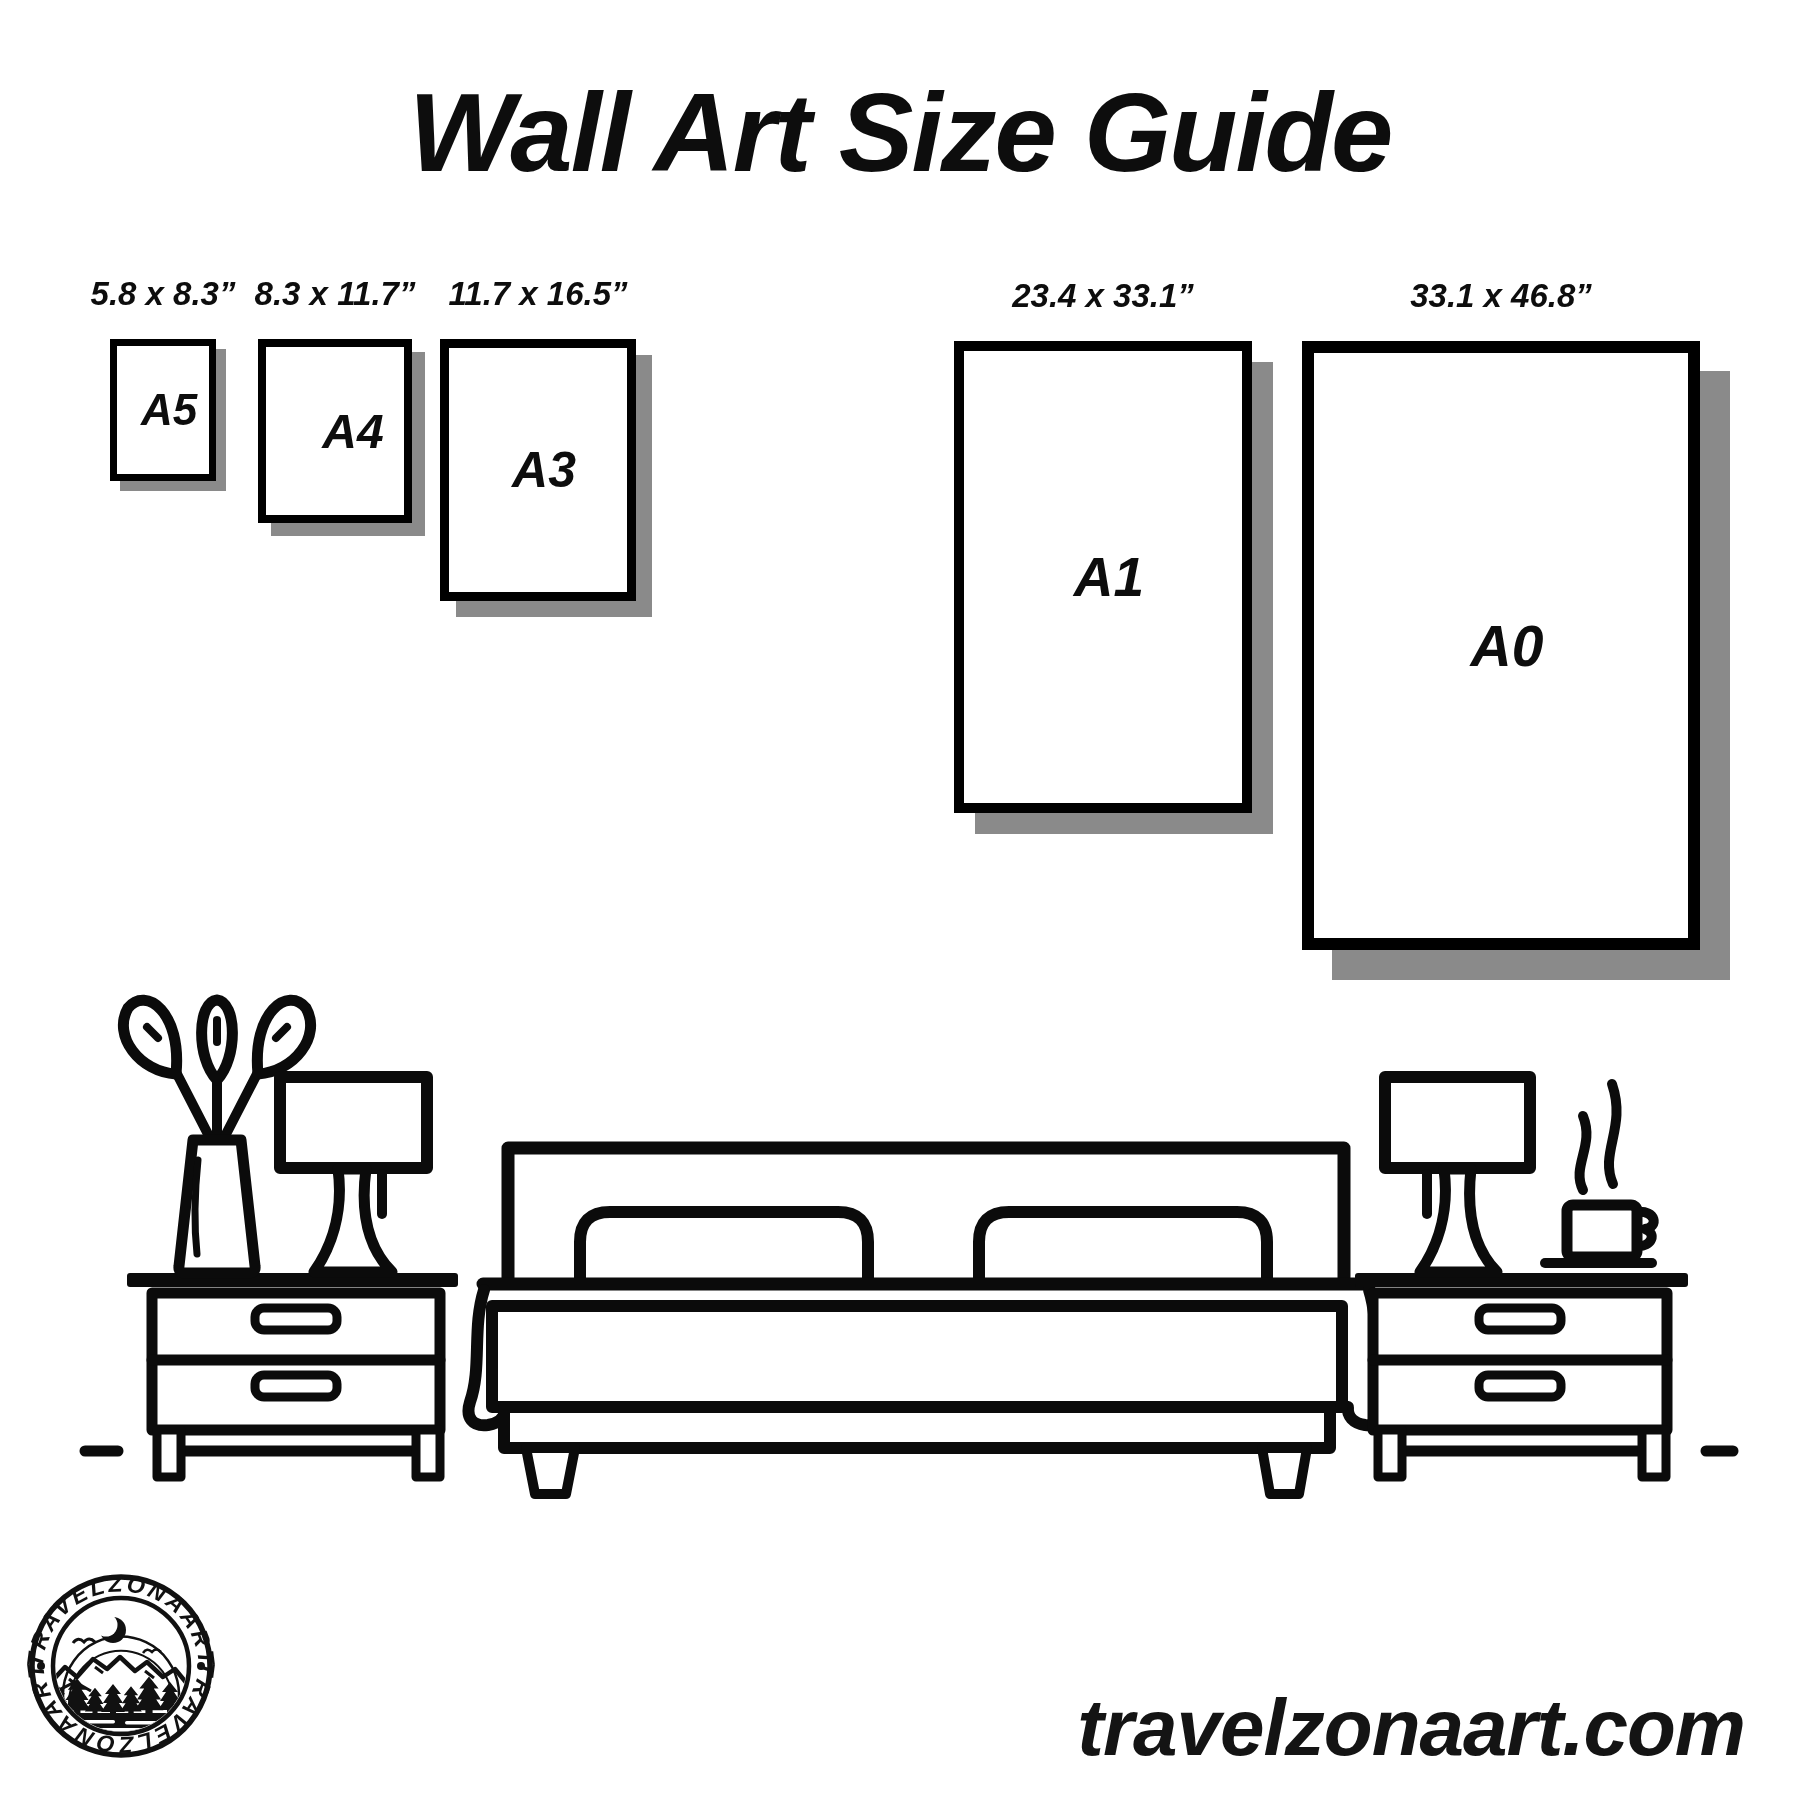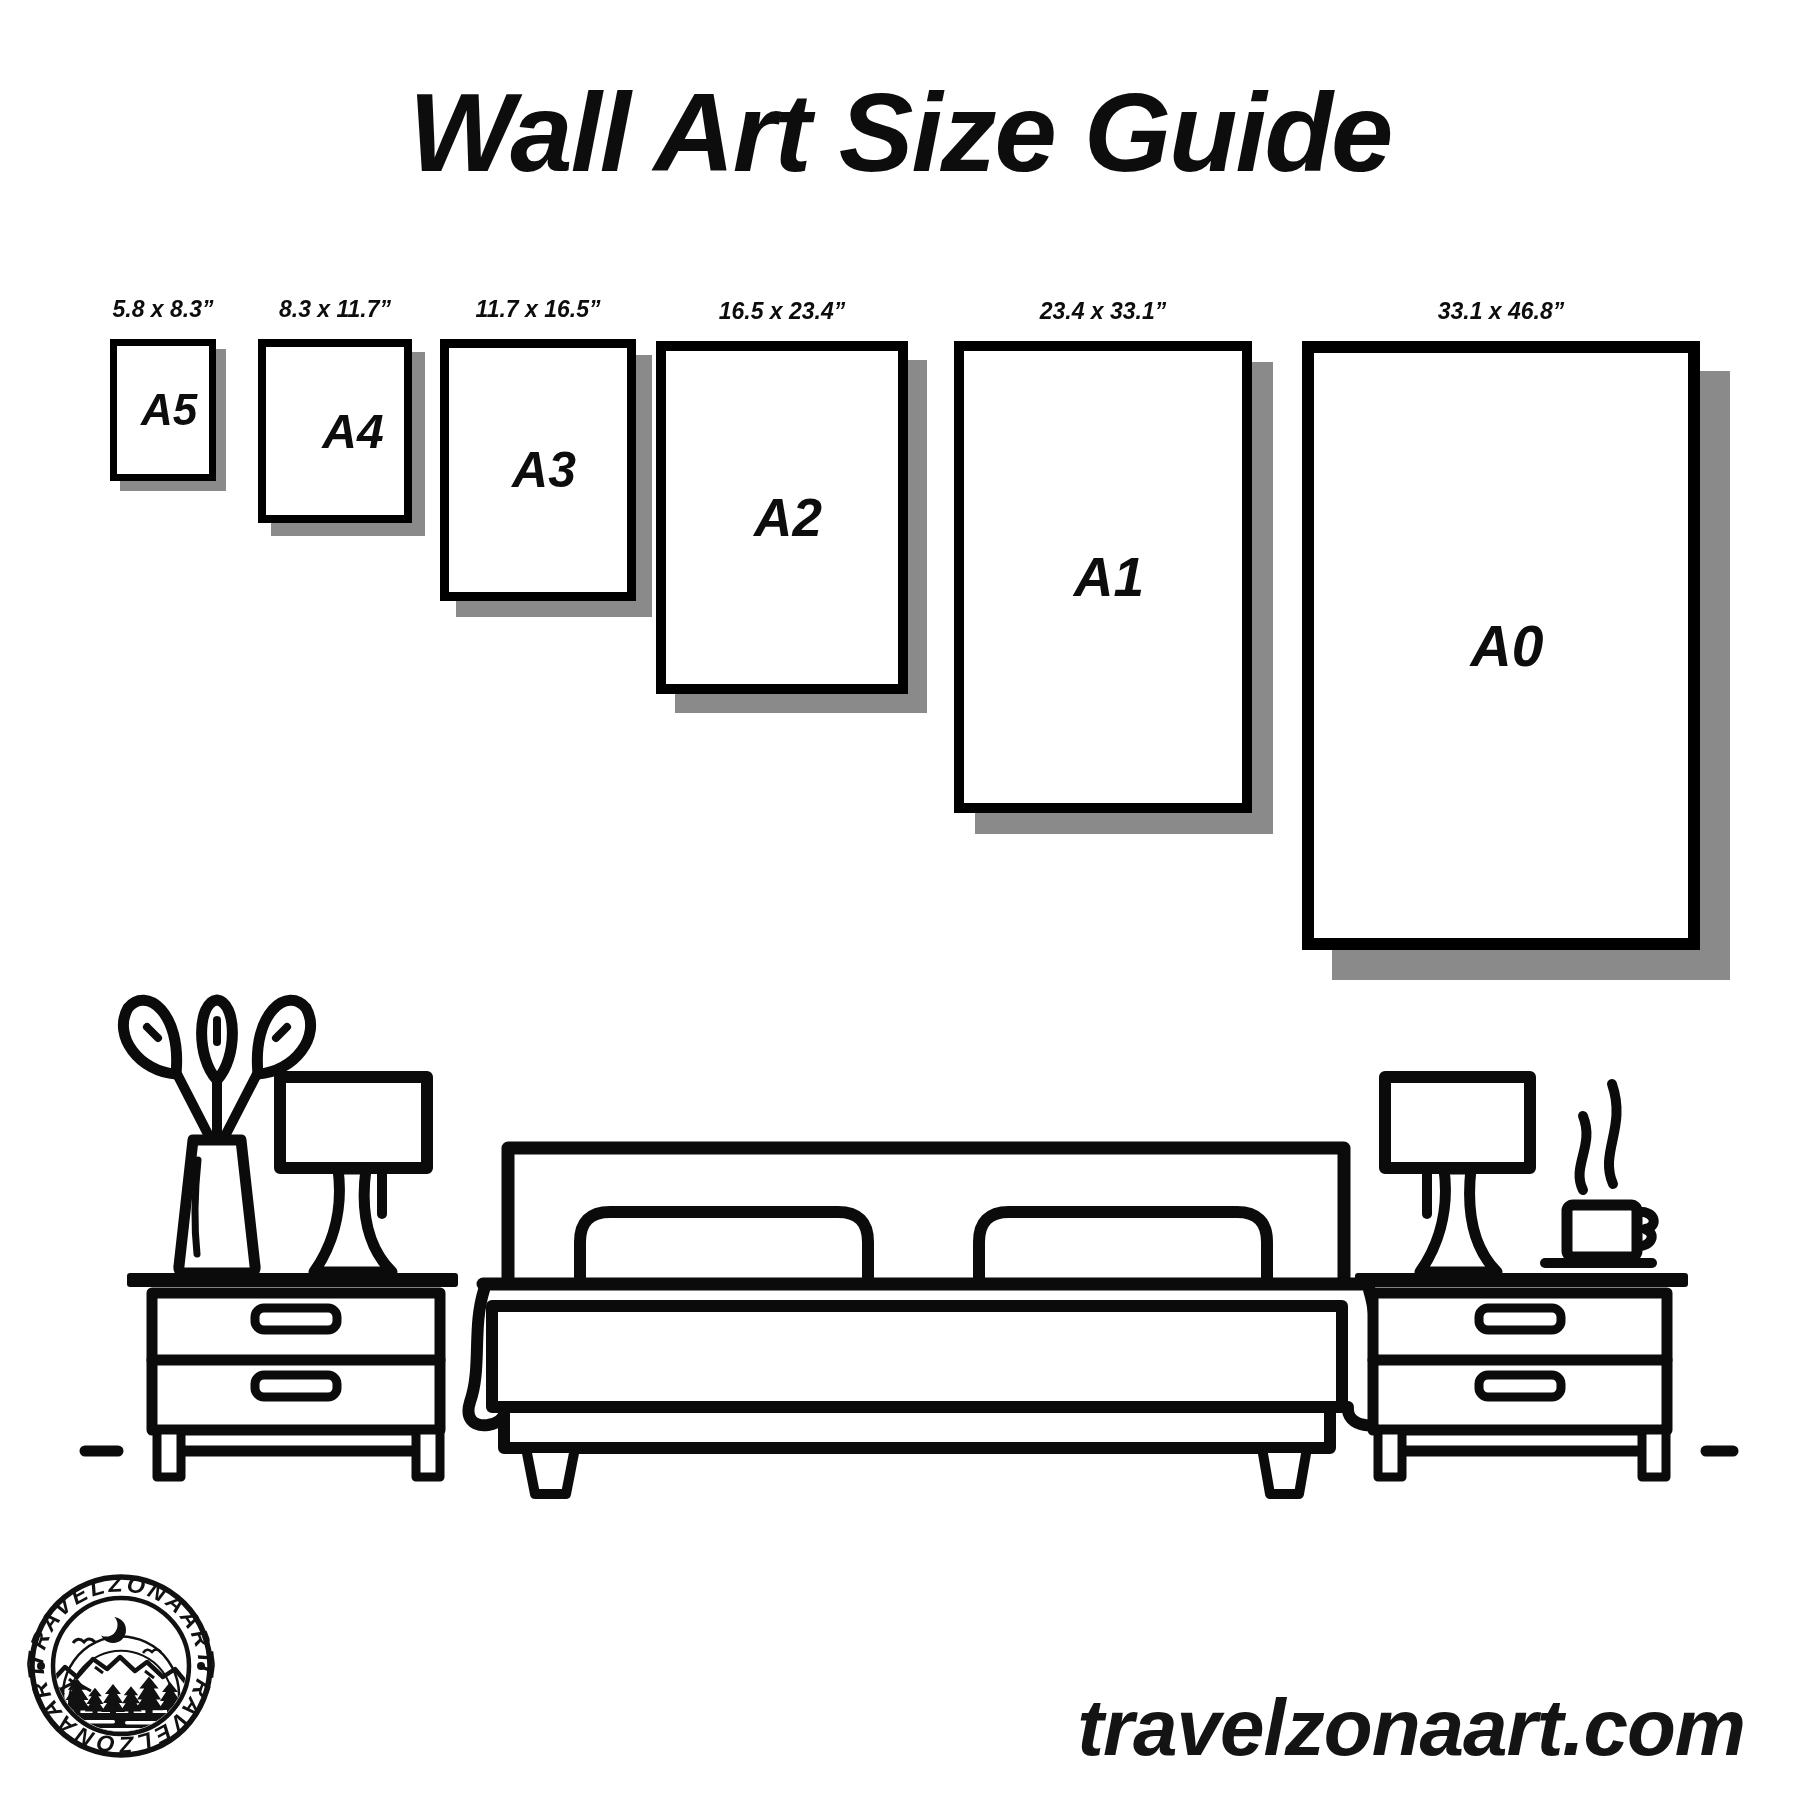--- a/index.html
+++ b/index.html
@@ -5,22 +5,22 @@
   html,body{margin:0;padding:0;background:#ffffff;}
   #canvas{position:relative;width:1800px;height:1800px;background:#ffffff;overflow:hidden;
           font-family:"Liberation Sans",sans-serif;color:#0d0d0d;font-style:italic;}
 
   
   .title{position:absolute;left:0;top:68px;width:100%;text-align:center;
          font-size:112px;font-weight:bold;letter-spacing:-2px;color:#0d0d0d;white-space:nowrap;}
 
   
   .size-frame{position:absolute;}
-  .dim-label{position:absolute;bottom:100%;margin-bottom:16px;left:50%;transform:translateX(-50%);
-             white-space:nowrap;font-weight:bold;font-size:23px;color:#0d0d0d;}
+  .dim-label{position:absolute;bottom:100%;margin-bottom:26px;left:50%;transform:translateX(-50%);
+             white-space:nowrap;font-weight:bold;font-size:33px;color:#0d0d0d;}
   .frame-shadow{position:absolute;inset:0;background:#8a8a8a;}
   .frame-paper{position:absolute;inset:0;background:#ffffff;border:8px solid #000;
                box-sizing:border-box;display:flex;align-items:center;justify-content:center;}
   .size-name{font-weight:bold;color:#0d0d0d;margin-left:12px;}
 
   .f-a5{left:110px;top:339px;width:106px;height:142px;}
   .f-a5 .frame-shadow{transform:translate(10px,10px);}
   .f-a5 .frame-paper{border-width:7px;} .f-a5 .size-name{font-size:44px;}
 
   .f-a4{left:258px;top:339px;width:154px;height:184px;}
@@ -77,27 +77,20 @@
   </div>
 
   <div class="size-frame f-a3">
     <div class="dim-label">11.7 x 16.5”</div>
     <div class="frame-shadow"></div>
     <div class="frame-paper">
       <span class="size-name">A3</span>
     </div>
   </div>
 
-  <div class="size-frame f-a2">
-    <div class="dim-label">16.5 x 23.4”</div>
-    <div class="frame-shadow"></div>
-    <div class="frame-paper">
-      <span class="size-name">A2</span>
-    </div>
-  </div>
 
   <div class="size-frame f-a1">
     <div class="dim-label">23.4 x 33.1”</div>
     <div class="frame-shadow"></div>
     <div class="frame-paper">
       <span class="size-name">A1</span>
     </div>
   </div>
 
   <div class="size-frame f-a0">

